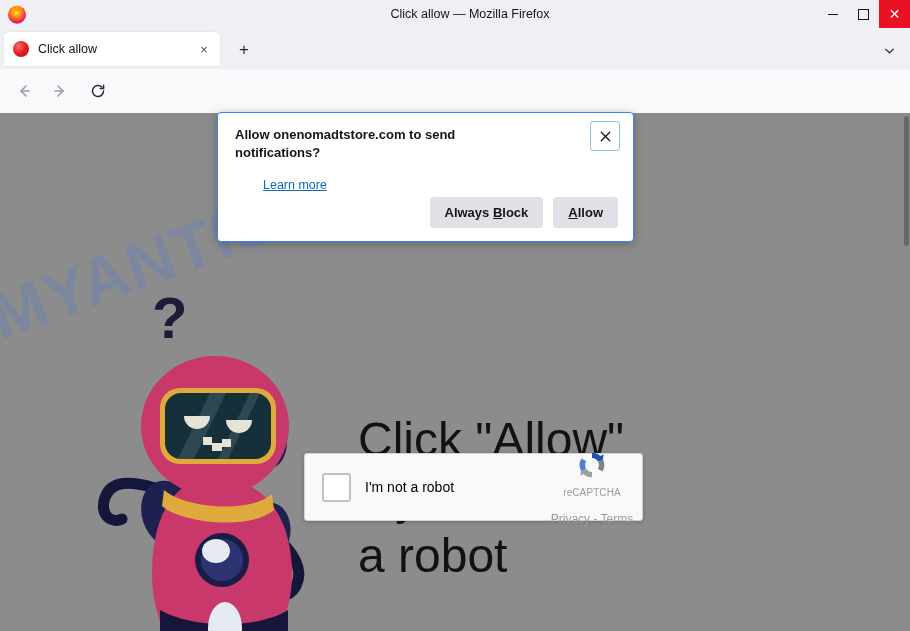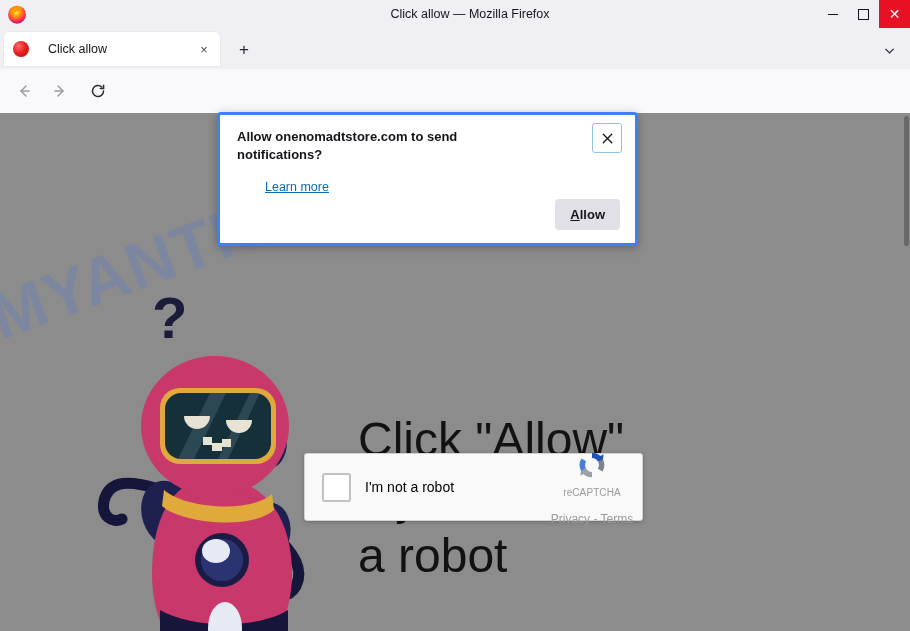--- a/index.html
+++ b/index.html
@@ -88,21 +88,21 @@
     box-shadow: 0 0 0 0.5px rgba(0,0,0,0.06);
   }
   .tab-favicon {
     margin-left: 9px;
     width: 16px; height: 16px;
     border-radius: 50%;
     background: radial-gradient(circle at 35% 32%, #ff6b6b 0%, #e32020 48%, #b30f0f 100%);
     flex: 0 0 auto;
   }
   .tab-label {
-    margin-left: 19px;
+    margin-left: 9px;
     font-size: 12.5px;
     color: #15141a;
     white-space: nowrap;
     overflow: hidden;
     text-overflow: ellipsis;
     flex: 1 1 auto;
   }
   .tab-close {
     margin-right: 7px;
     width: 18px; height: 18px;
@@ -299,21 +299,21 @@
     color: #9b9b9b;
     margin-top: 14px;
   }
 
   
   .doorhanger {
     position: absolute;
     left: 217px; top: 112px;
     width: 415px; height: 128px;
     background: #ffffff;
-    border: 3px solid #3b82f6;
+    border: 1px solid #3b82f6;
     border-radius: 4px;
     box-shadow: 0 2px 10px rgba(0,0,0,0.28);
   }
   .dh-title {
     position: absolute;
     left: 17px; top: 13px;
     width: 300px;
     font-size: 13px;
     font-weight: 700;
     line-height: 18px;
@@ -548,17 +548,18 @@
 
   <div class="doorhanger">
     <div class="dh-title">Allow onenomadtstore.com to send notifications?</div>
     <div class="dh-link">Learn more</div>
     <div class="dh-close">
       <svg width="15" height="15" viewBox="0 0 16 16" stroke="#15141a" stroke-width="1.4" stroke-linecap="round">
         <path d="M3.5 3.5l9 9M12.5 3.5l-9 9"></path>
       </svg>
     </div>
     <div class="dh-actions">
+      <button class="dh-btn"><span>Always </span><u>B</u><span>lock</span></button>
       <button class="dh-btn"><u>A</u><span>llow</span></button>
     </div>
   </div>
 
 </div>
 
 </body></html>

